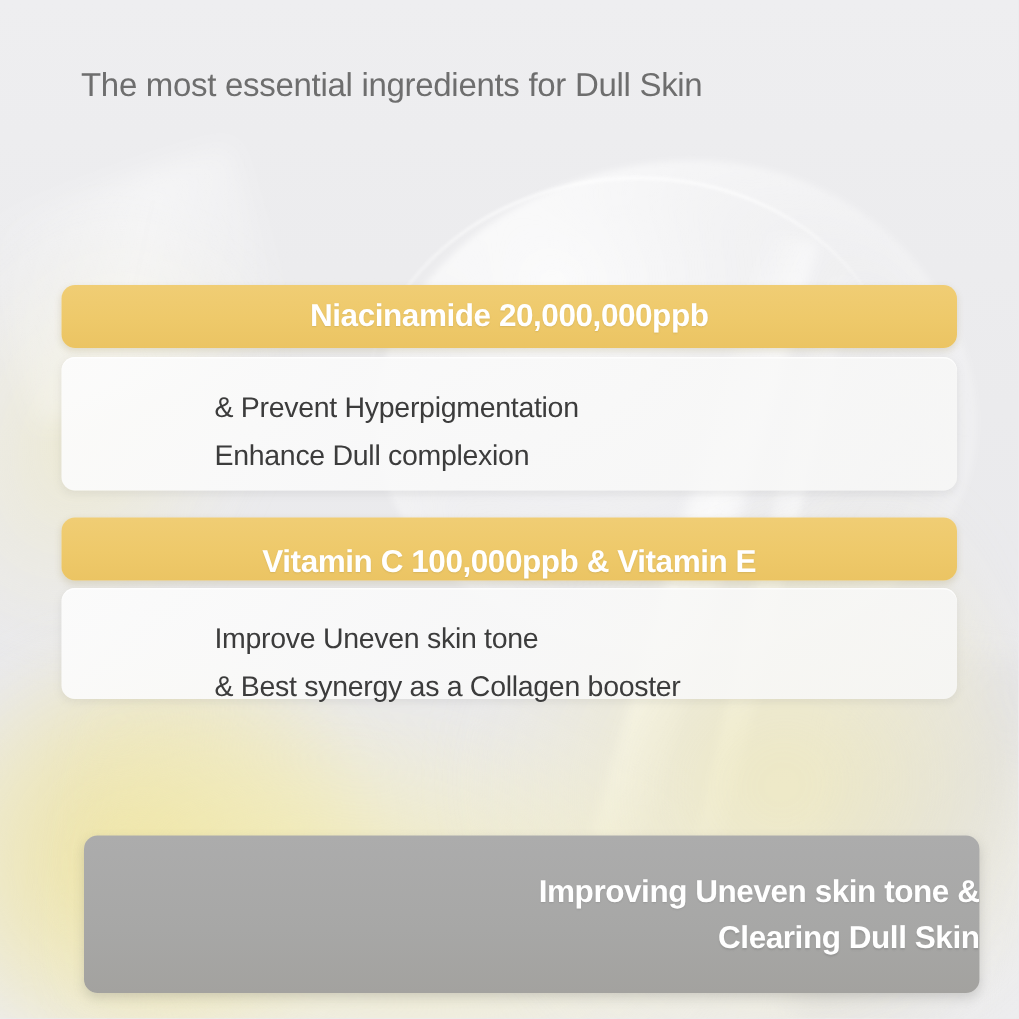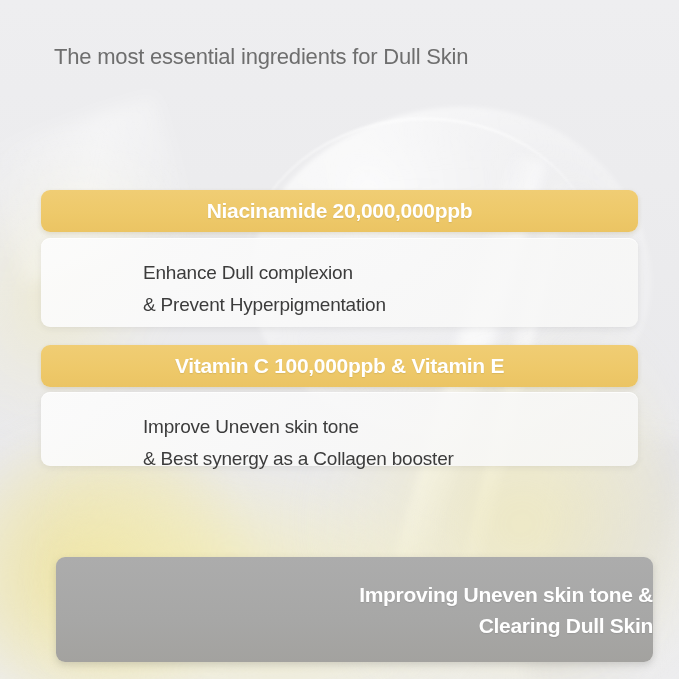--- a/index.html
+++ b/index.html
@@ -296,25 +296,25 @@
   <div class="content">
 
     <div class="heading-block">
       <p class="subtitle">The most essential ingredients for Dull Skin</p>
     </div>
 
     <div class="bar-yellow" style="top:190px;">
       <span class="bar-text">Niacinamide 20,000,000ppb</span>
     </div>
     <div class="panel-white" style="top:238px; height:89px;">
+      <div class="panel-line">&amp; Prevent Hyperpigmentation</div>
       <div class="panel-line">Enhance Dull complexion</div>
-      <div class="panel-line">&amp; Prevent Hyperpigmentation</div>
-    </div>
-
-    <div class="bar-yellow" style="top:345px;">
+    </div>
+
+    <div class="bar-yellow" style="top:345px;align-items:flex-end;">
       <span class="bar-text">Vitamin C 100,000ppb &amp; Vitamin E</span>
     </div>
     <div class="panel-white" style="top:392px; height:74px;">
       <div class="panel-line">Improve Uneven skin tone</div>
       <div class="panel-line">&amp; Best synergy as a Collagen booster</div>
     </div>
 
     <div class="bar-gray">
       <div class="gray-line">Improving Uneven skin tone &amp;</div>
       <div class="gray-line">Clearing Dull Skin</div>

